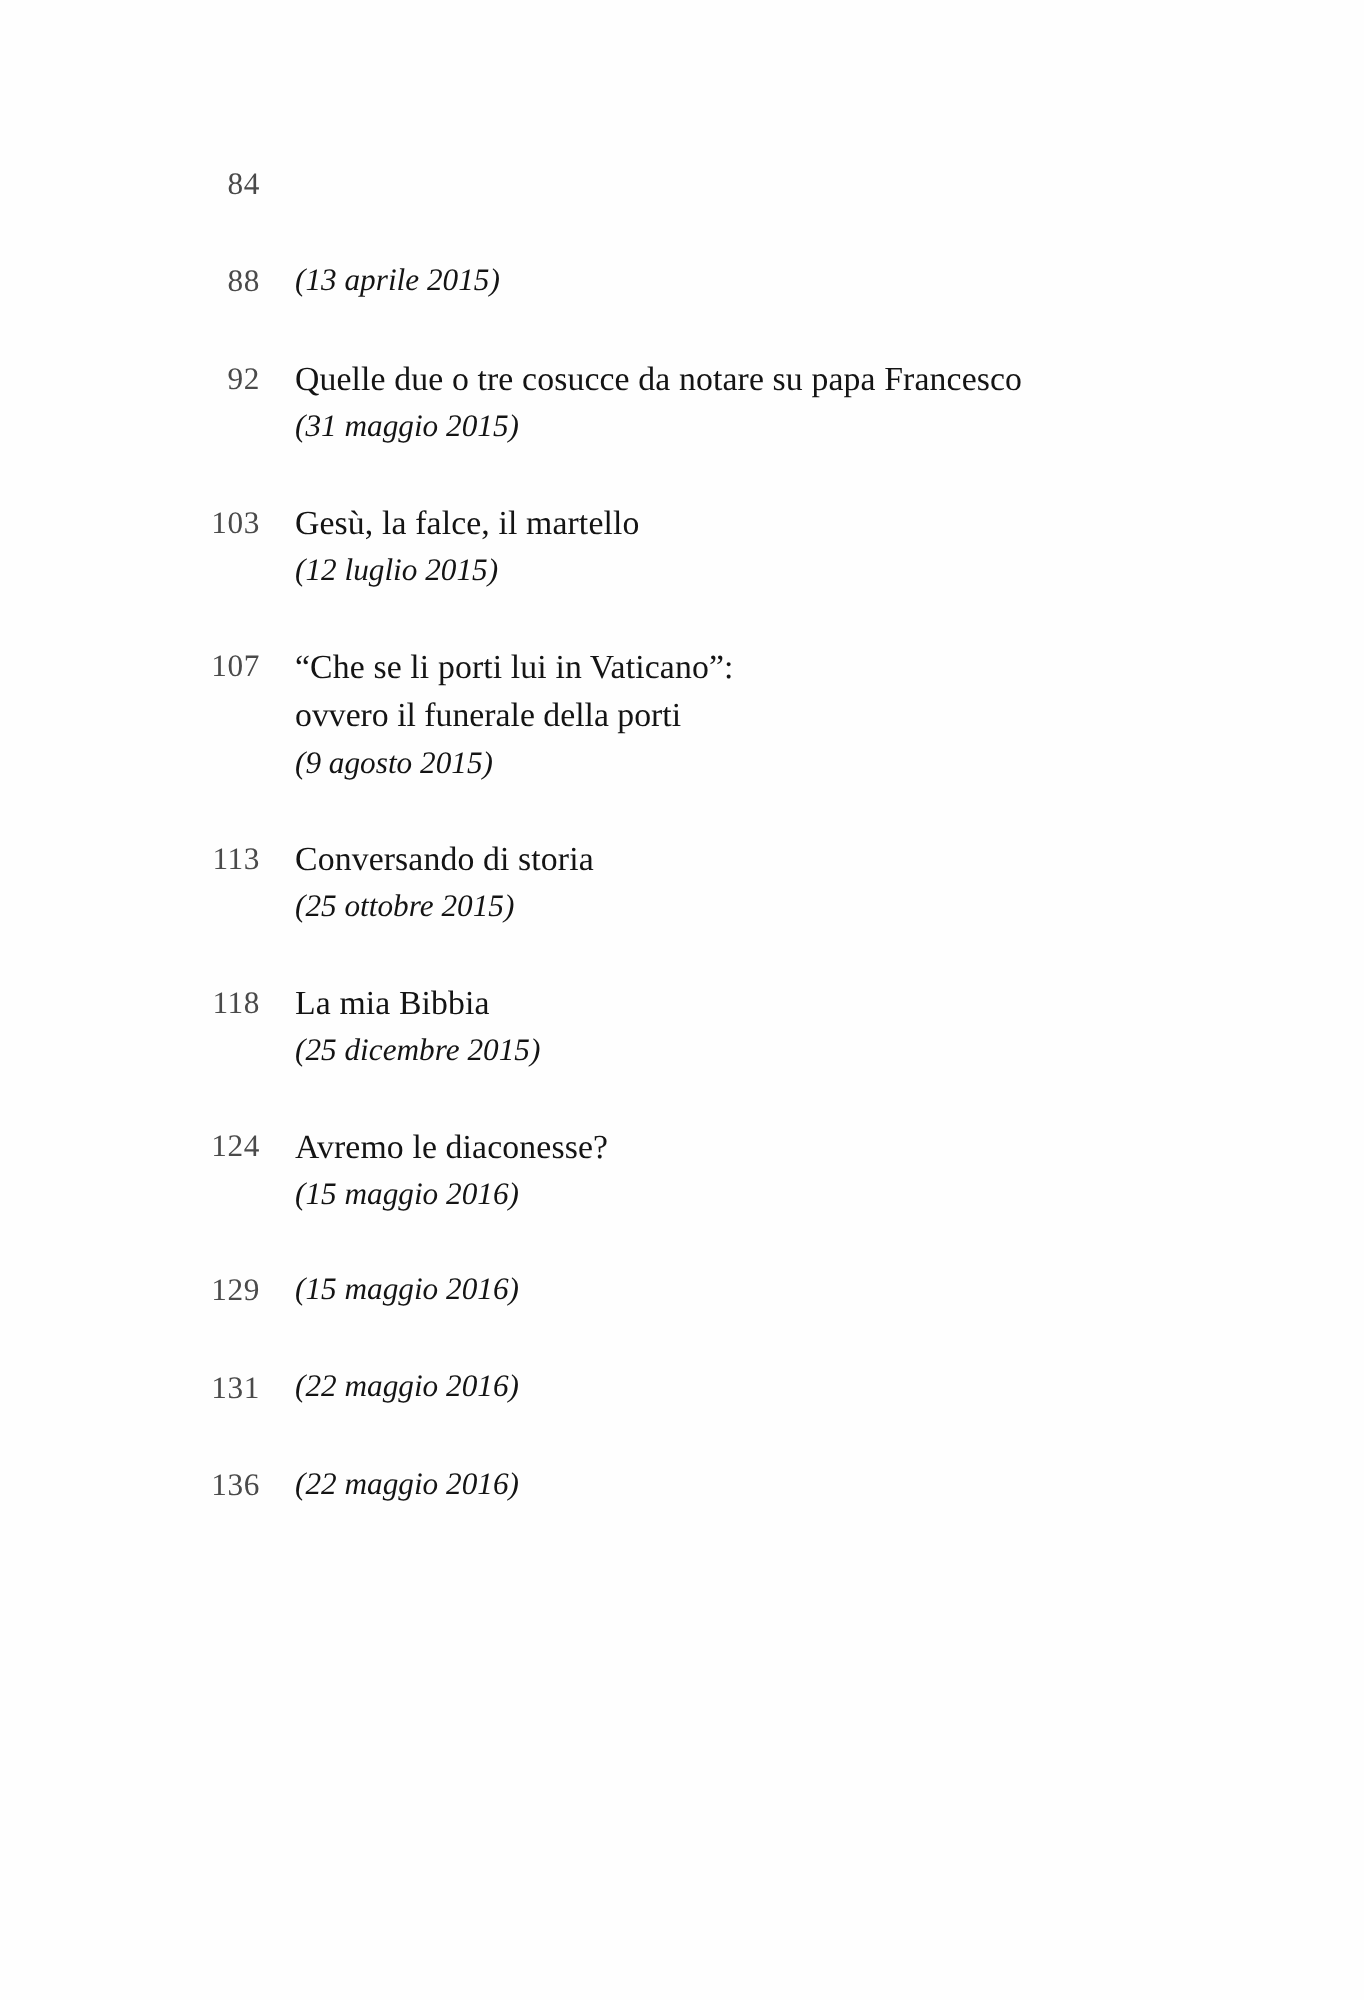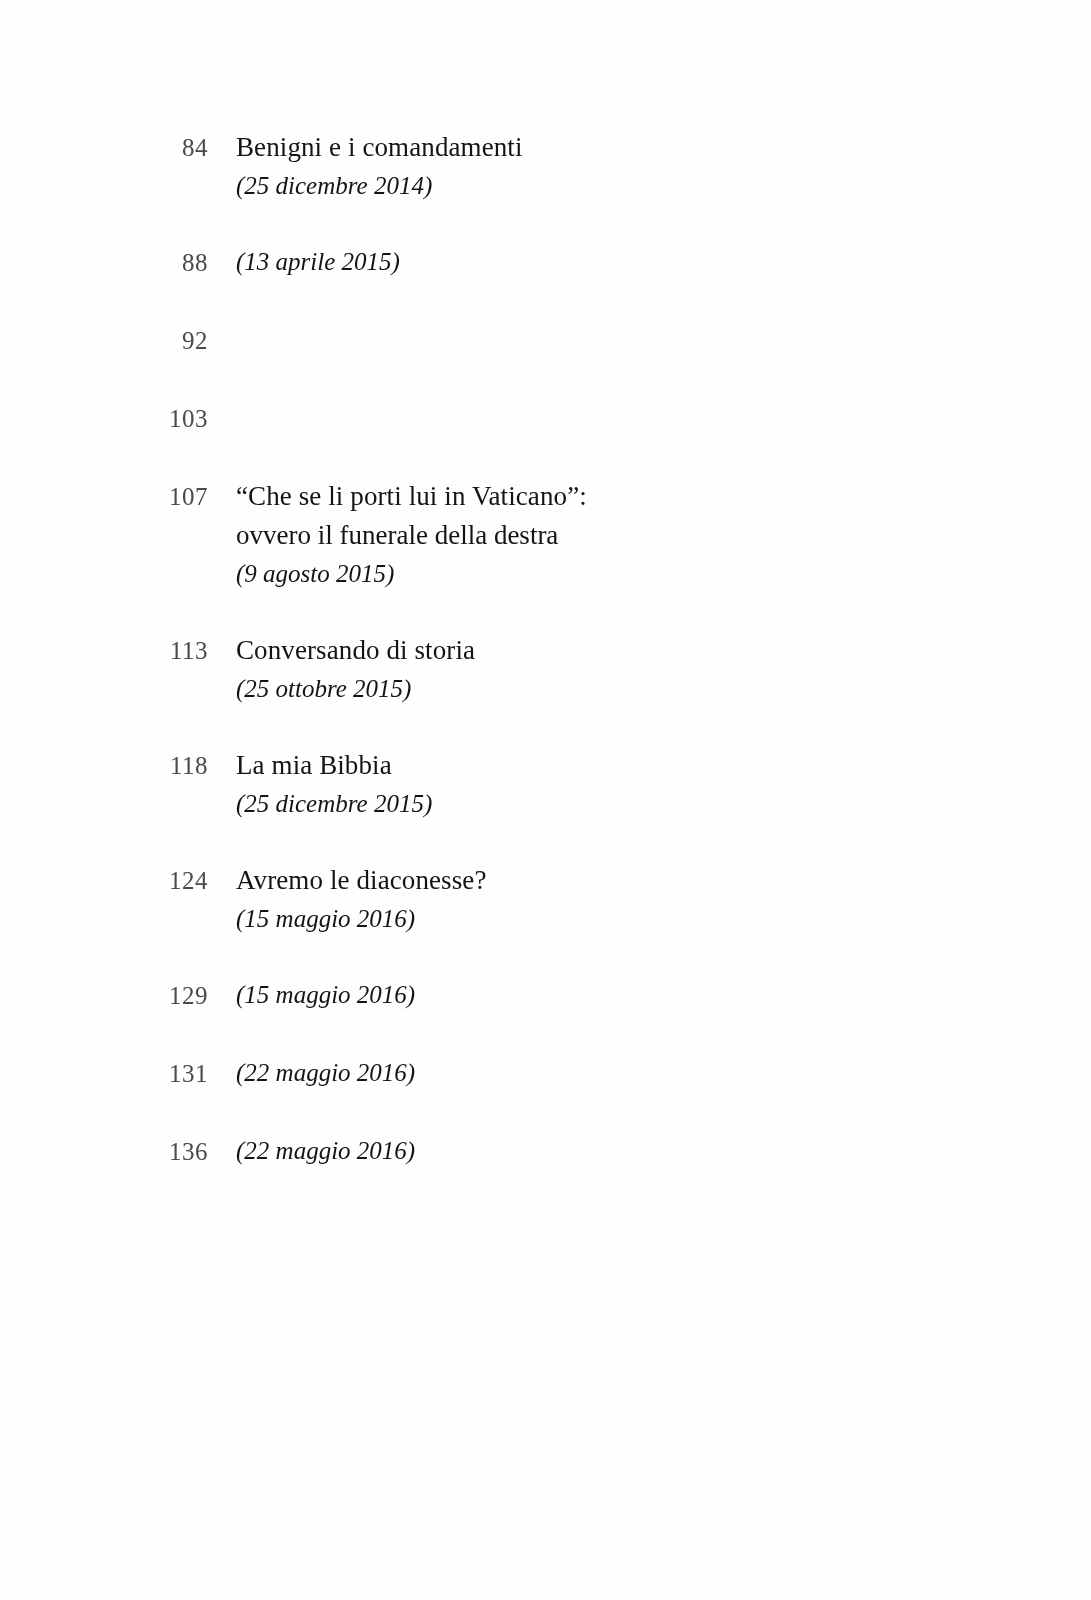--- a/index.html
+++ b/index.html
@@ -68,46 +68,50 @@
   }
 </style>
 </head>
 <body>
 
 <div class="page">
   <div class="toc">
 
     <div class="toc-entry">
       <div class="toc-page">84</div>
-      <div class="toc-body">
-        <div class="toc-title">Benigni e i comandamenti</div>
-        <div class="toc-date">(25 dicembre 2014)</div>
-      </div>
     </div>
 
     <div class="toc-entry">
       <div class="toc-page">88</div>
       <div class="toc-body">
         <div class="toc-date">(13 aprile 2015)</div>
       </div>
     </div>
 
     <div class="toc-entry">
       <div class="toc-page">92</div>
+      <div class="toc-body">
+        <div class="toc-title">Quelle due o tre cosucce da notare su papa Francesco</div>
+        <div class="toc-date">(31 maggio 2015)</div>
+      </div>
     </div>
 
     <div class="toc-entry">
       <div class="toc-page">103</div>
+      <div class="toc-body">
+        <div class="toc-title">Gesù, la falce, il martello</div>
+        <div class="toc-date">(12 luglio 2015)</div>
+      </div>
     </div>
 
     <div class="toc-entry">
       <div class="toc-page">107</div>
       <div class="toc-body">
         <div class="toc-title">“Che se li porti lui in Vaticano”:</div>
-        <div class="toc-title-line2">ovvero il funerale della destra</div>
+        <div class="toc-title-line2">ovvero il funerale della porti</div>
         <div class="toc-date">(9 agosto 2015)</div>
       </div>
     </div>
 
     <div class="toc-entry">
       <div class="toc-page">113</div>
       <div class="toc-body">
         <div class="toc-title">Conversando di storia</div>
         <div class="toc-date">(25 ottobre 2015)</div>
       </div>

